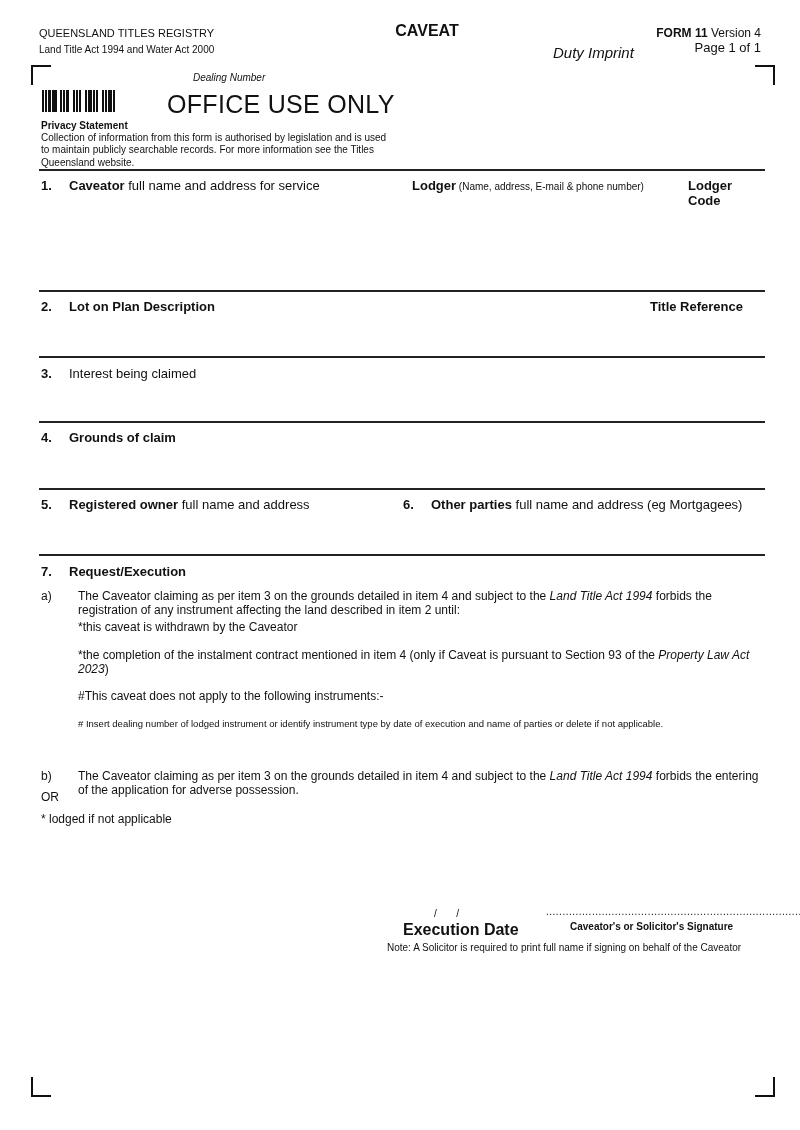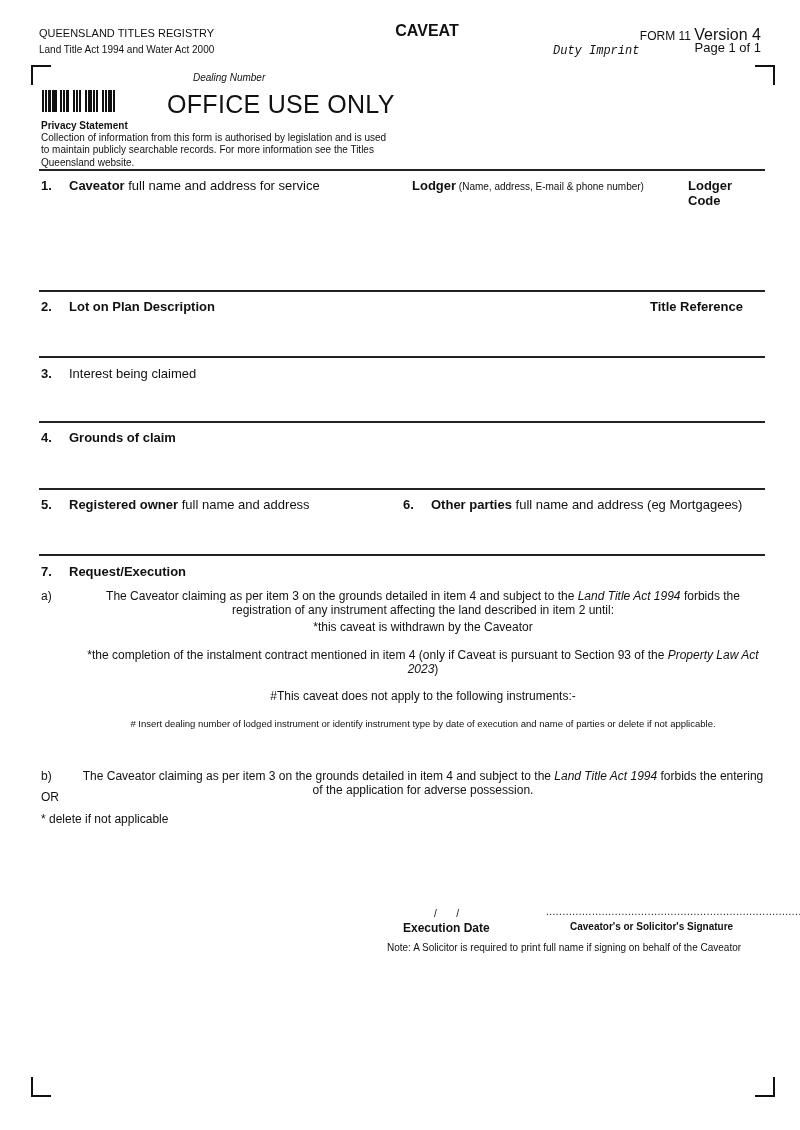--- a/index.html
+++ b/index.html
@@ -2,51 +2,51 @@
 <html><head>
   <meta charset="utf-8">
   <style>
     html, body { margin: 0; padding: 0; background: #ffffff; }
     body { width: 800px; height: 1130px; position: relative; overflow: hidden; color: #111; font-family: "Liberation Sans", sans-serif; }
     .abs { position: absolute; }
     .hdr-left-1 { left: 39px; top: 27px; font-size: 11px; }
     .hdr-left-2 { left: 39px; top: 44px; font-size: 10px; }
     .hdr-title { left: 0; width: 792px; text-align: center; top: 22px; font-size: 16px; font-weight: bold; padding-left: 31px; }
     .hdr-form { right: 39px; top: 26px; font-size: 12px; text-align: right; }
-    .hdr-form b { font-weight: normal; }
-    .hdr-form .ver { font-size: 16px; }
+    .hdr-form b { font-weight: bold; }
+    .hdr-form .ver { font-size: 12px; }
     .hdr-page { right: 39px; top: 40px; font-size: 13px; }
-    .duty { left: 553px; top: 44px; font-size: 12px; font-style: italic; font-family: Liberation Mono, monospace; }
+    .duty { left: 553px; top: 44px; font-size: 15px; font-style: italic; }
 
     .corner { position: absolute; width: 18px; height: 18px; border-color: #111; border-style: solid; border-width: 0; }
     .c-tl { left: 31px; top: 65px; border-top-width: 2px; border-left-width: 2px; }
     .c-tr { right: 25px; top: 65px; border-top-width: 2px; border-right-width: 2px; }
     .c-bl { left: 31px; top: 1077px; border-bottom-width: 2px; border-left-width: 2px; }
     .c-br { right: 25px; top: 1077px; border-bottom-width: 2px; border-right-width: 2px; }
 
     .dealing { left: 193px; top: 72px; font-size: 10px; font-style: italic; }
     .barcode { left: 42px; top: 90px; height: 22px; display: flex; gap: 1px; }
     .barcode span { display: block; height: 22px; background: #111; }
     .office { left: 167px; top: 90px; font-size: 25px; letter-spacing: 0.3px; }
     .privacy-h { left: 41px; top: 120px; font-size: 10px; font-weight: bold; }
     .privacy-t { left: 41px; top: 132px; width: 350px; font-size: 10px; line-height: 12.4px; }
 
     .rule { position: absolute; left: 39px; right: 35px; height: 0; border-top: 2px solid #222; }
     .sec { position: absolute; font-size: 13px; }
     .num { position: absolute; font-size: 13px; font-weight: bold; }
     .sec b { font-weight: bold; }
     .small { font-size: 10px; }
 
-    .para { position: absolute; left: 78px; width: 690px; font-size: 12px; line-height: 14px; text-align: center; }
+    .para { position: absolute; left: 78px; width: 690px; font-size: 12px; line-height: 14px; }
     .lbl { position: absolute; left: 41px; font-size: 12px; }
     .tiny { font-size: 9.5px; }
 
     .sig-slash { left: 434px; top: 908px; font-size: 10px; }
     .sig-dots { left: 546px; top: 906px; font-size: 10px; letter-spacing: 0.5px; }
-    .sig-date { left: 403px; top: 921px; font-size: 12px; font-weight: bold; }
+    .sig-date { left: 403px; top: 921px; font-size: 16px; font-weight: bold; }
     .sig-sign { left: 570px; top: 921px; font-size: 10px; font-weight: bold; }
     .sig-note { left: 387px; top: 942px; font-size: 10px; }
   </style>
 </head>
 <body>
 
 <div class="abs hdr-left-1">QUEENSLAND TITLES REGISTRY</div>
 <div class="abs hdr-left-2">Land Title Act 1994 and Water Act 2000</div>
 <div class="abs hdr-title">CAVEAT</div>
 <div class="abs hdr-form">
@@ -141,19 +141,19 @@
   <span>*the completion of the instalment contract mentioned in item 4 (only if Caveat is pursuant to Section 93 of the </span><i>Property Law Act 2023</i><span>)</span>
 </div>
 <div class="para" style="top:689px;">#This caveat does not apply to the following instruments:-</div>
 <div class="para tiny" style="top:717px;"># Insert dealing number of lodged instrument or identify instrument type by date of execution and name of parties or delete if not applicable.</div>
 
 <div class="lbl" style="top:790px; font-weight:normal;">OR</div>
 <div class="lbl" style="top:769px;">b)</div>
 <div class="para" style="top:769px;">
   <span>The Caveator claiming as per item 3 on the grounds detailed in item 4 and subject to the </span><i>Land Title Act 1994</i><span> forbids the entering of the application for adverse possession.</span>
 </div>
-<div class="lbl" style="top:812px;">* delete if not applicable</div>
+<div class="lbl" style="top:812px;">* lodged if not applicable</div>
 
 <div class="abs sig-slash" style="white-space:pre;">/       /</div>
 <div class="abs sig-dots">..............................................................................</div>
 <div class="abs sig-date">Execution Date</div>
 <div class="abs sig-sign">Caveator's or Solicitor's Signature</div>
 <div class="abs sig-note">Note: A Solicitor is required to print full name if signing on behalf of the Caveator</div>
 
 </body></html>

